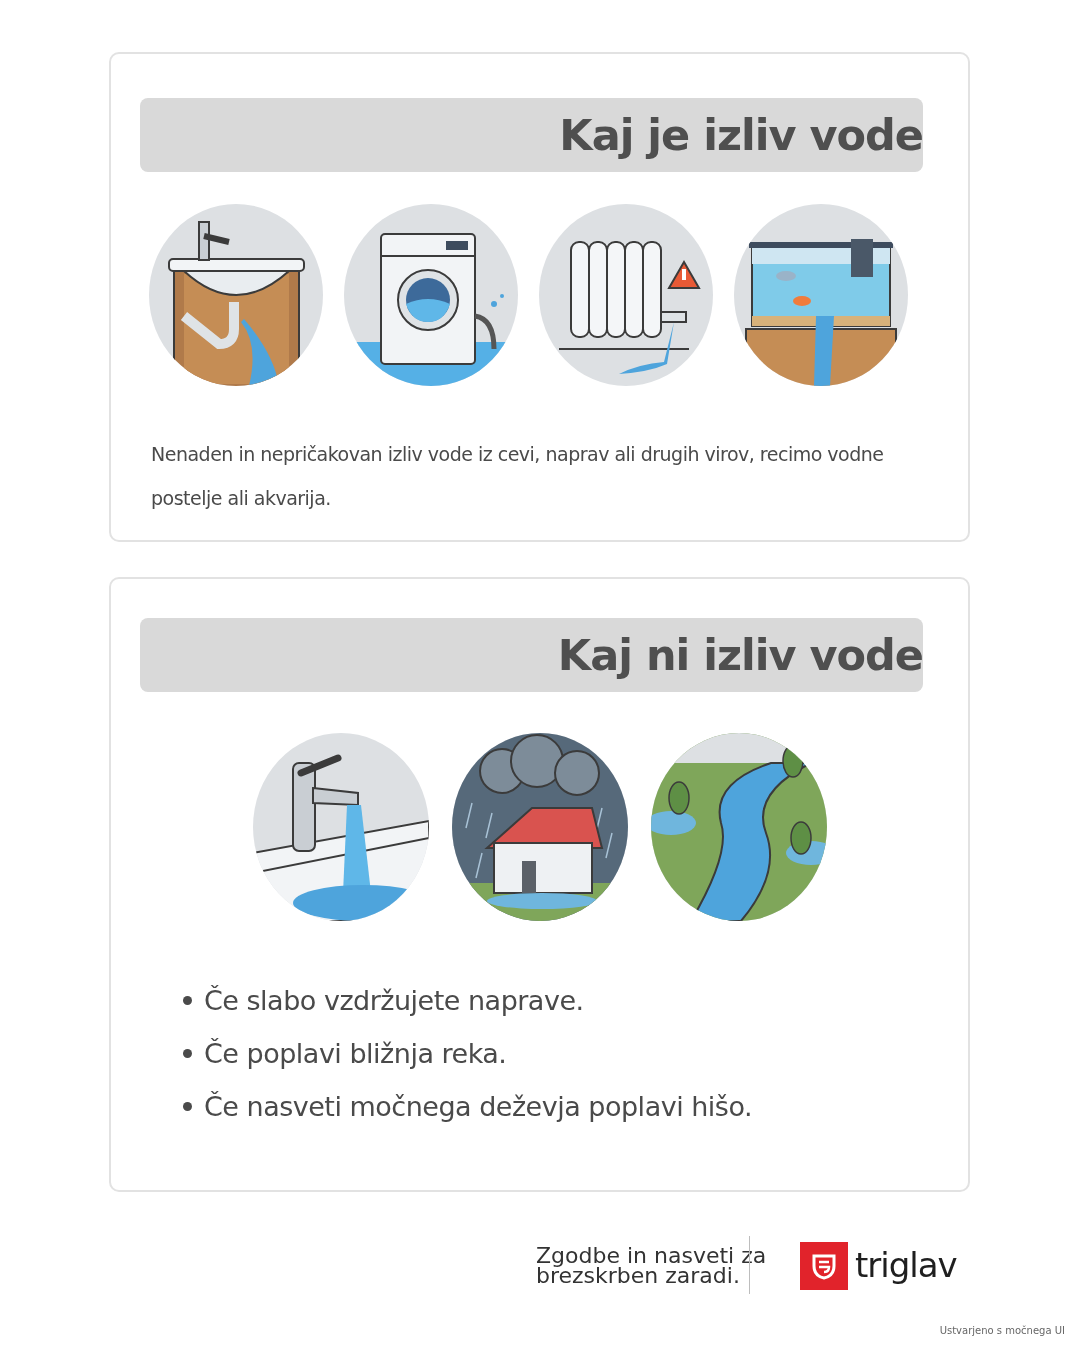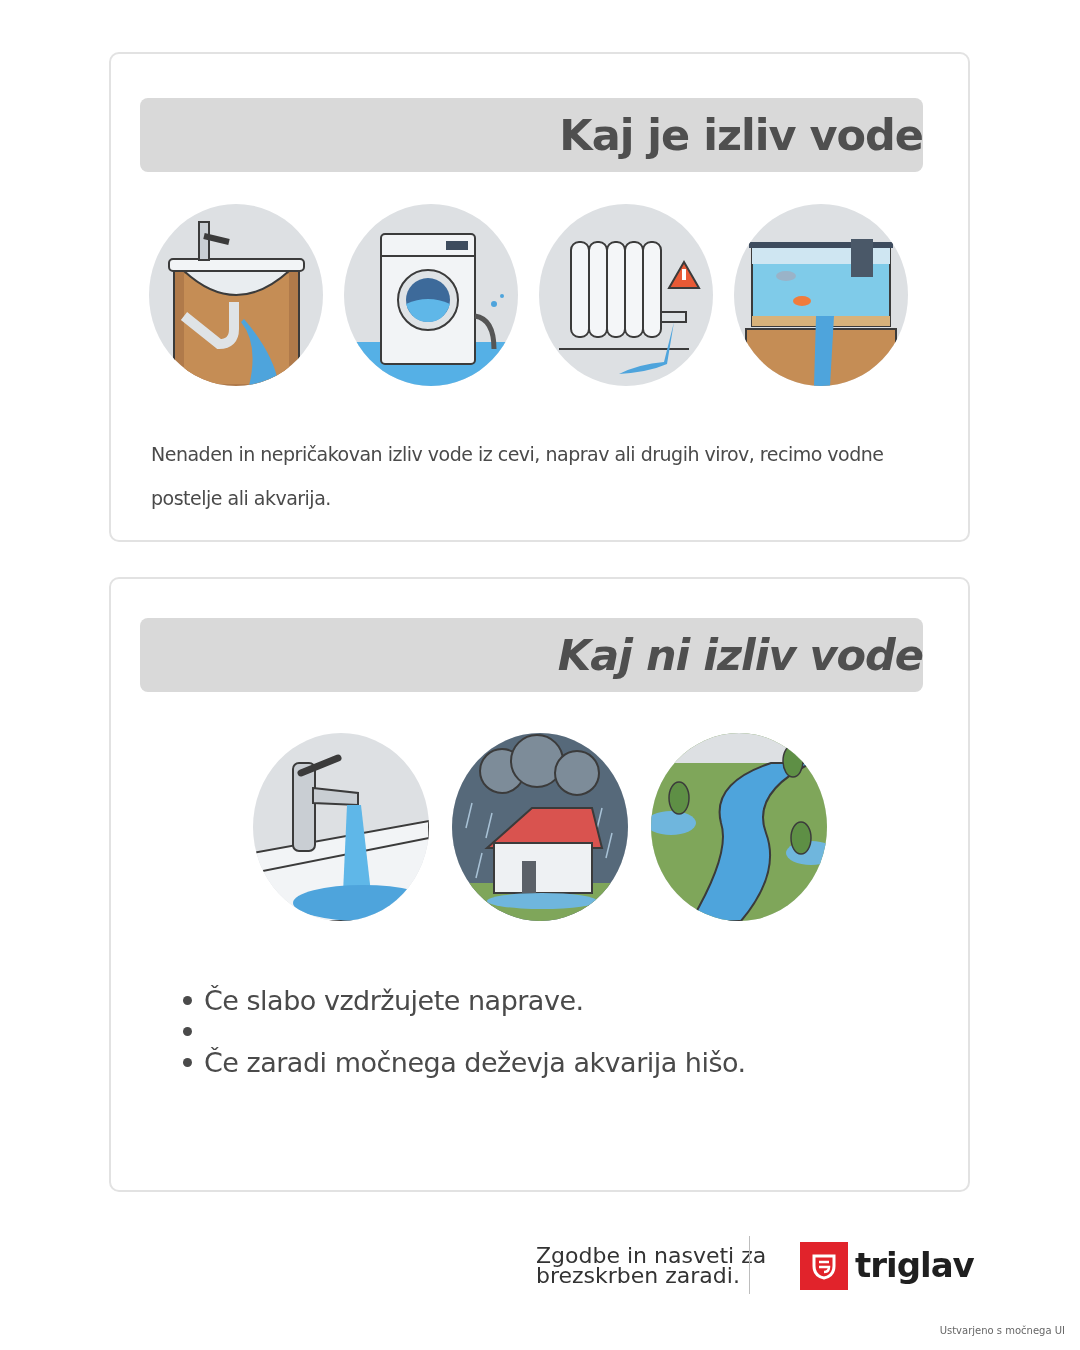--- a/index.html
+++ b/index.html
@@ -2,40 +2,40 @@
 <html><head>
 <meta charset="utf-8">
 <style>
   html,body{margin:0;padding:0;}
   body{width:1080px;height:1350px;background:#ffffff;position:relative;overflow:hidden;font-family:"Liberation Sans","DejaVu Sans",sans-serif;color:#4a4a4a;}
   .card{position:absolute;left:109px;width:861px;background:#fff;border:2px solid #e2e2e2;border-radius:10px;box-sizing:border-box;}
   .card1{top:52px;height:490px;}
   .card2{top:577px;height:615px;}
   .title-bar{position:absolute;left:29px;width:783px;height:74px;background:#d9d9d9;border-radius:8px;display:flex;align-items:center;justify-content:flex-end;margin-top:16px;}
   .card1 .title-bar{top:28px;}
-  .card2 .title-bar{top:23px;font-style:italic;}
+  .card2 .title-bar{top:23px;}
   .title-bar h2{margin:0;font-family:"DejaVu Sans",sans-serif;font-weight:bold;font-size:43px;color:#4f4f4f;letter-spacing:-1px;}
   .icons{position:absolute;display:flex;}
   .card1 .icons{top:150px;left:38px;gap:21px;}
   .card2 .icons{top:154px;left:142px;gap:23px;}
   .icon{width:174px;height:182px;border-radius:50%;background:#dde0e3;overflow:hidden;position:relative;}
   .card2 .icon{width:176px;height:188px;}
   .icon svg{width:100%;height:100%;display:block;}
   .desc{position:absolute;left:40px;top:378px;width:760px;font-family:"DejaVu Sans",sans-serif;font-size:19px;line-height:44px;color:#4a4a4a;margin:0;letter-spacing:-0.5px;}
   .bullets{position:absolute;left:72px;top:395px;margin:0;padding:0;list-style:none;}
   .bullets li{font-family:"DejaVu Sans",sans-serif;font-size:27px;line-height:53px;color:#4a4a4a;letter-spacing:-0.5px;display:flex;align-items:center;}
   .bullets .dot{width:9px;height:9px;border-radius:50%;background:#4a4a4a;margin-right:12px;display:inline-block;}
   .footer{position:absolute;left:0;top:1228px;width:1080px;height:80px;}
   .brand{position:absolute;left:114px;top:0;font-family:"DejaVu Serif",serif;font-weight:bold;font-size:52px;letter-spacing:-2px;line-height:70px;}
   .brand .b1{color:#1f1f1f;}
   .brand .b2{color:#e1232b;}
   .tagline{position:absolute;left:536px;top:18px;font-family:"DejaVu Sans",sans-serif;font-size:22px;line-height:20px;color:#333;}
   .vdiv{position:absolute;left:749px;top:8px;width:1px;height:58px;background:#bdbdbd;}
   .tri-logo{position:absolute;left:800px;top:14px;width:48px;height:48px;background:#e1232b;display:flex;align-items:center;justify-content:center;}
-  .tri-text{position:absolute;left:855px;top:12px;font-family:"DejaVu Sans",sans-serif;font-weight:bold;font-size:34px;color:#1f1f1f;letter-spacing:-1px;line-height:50px;}
+  .tri-text{position:absolute;left:855px;top:12px;font-family:"DejaVu Sans",sans-serif;font-weight:normal;font-size:34px;color:#1f1f1f;letter-spacing:-1px;line-height:50px;}
   .credit{position:absolute;right:15px;top:1325px;font-family:"DejaVu Sans",sans-serif;font-size:10px;color:#666;}
 </style>
 </head>
 <body>
 
 <div class="card card1">
   <div class="title-bar">
     <h2>Kaj je izliv vode</h2>
   </div>
   <div class="icons">
@@ -158,24 +158,25 @@
       </svg>
     </div>
   </div>
   <ul class="bullets">
     <li>
         <span class="dot"></span>
         <span>Če slabo vzdržujete naprave.</span>
       </li>
     <li>
         <span class="dot"></span>
+        <span>Če poplavi bližnja reka.</span>
       </li>
     <li>
         <span class="dot"></span>
-        <span>Če zaradi močnega deževja akvarija hišo.</span>
+        <span>Če nasveti močnega deževja poplavi hišo.</span>
       </li>
   </ul>
 </div>
 
 <div class="footer">
   <div class="tagline">
     <div>Zgodbe in nasveti za</div>
     <div>brezskrben zaradi.</div>
   </div>
   <div class="vdiv"></div>

